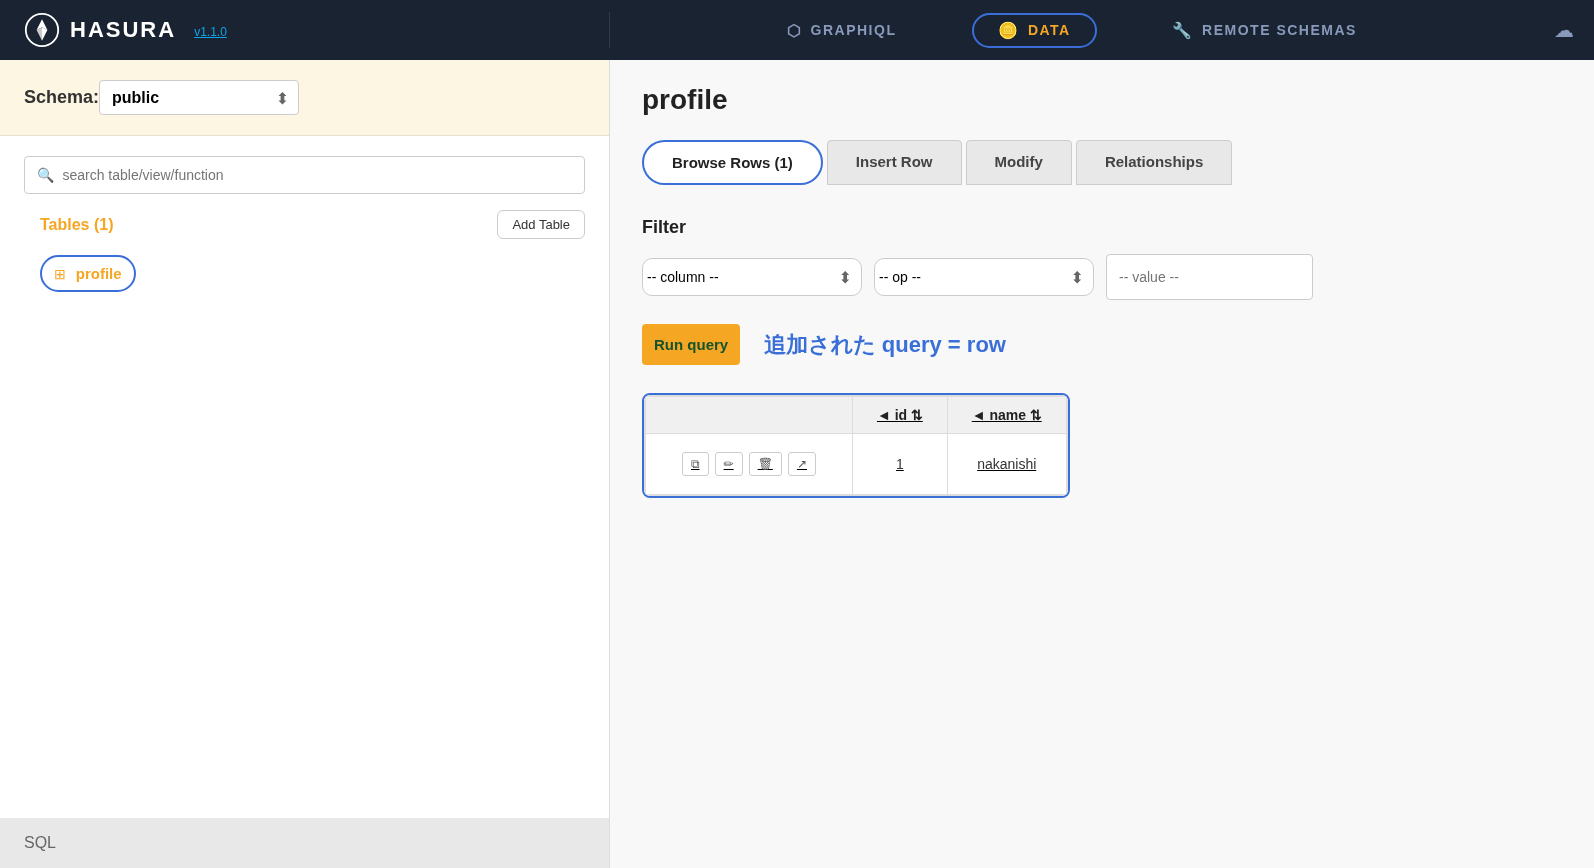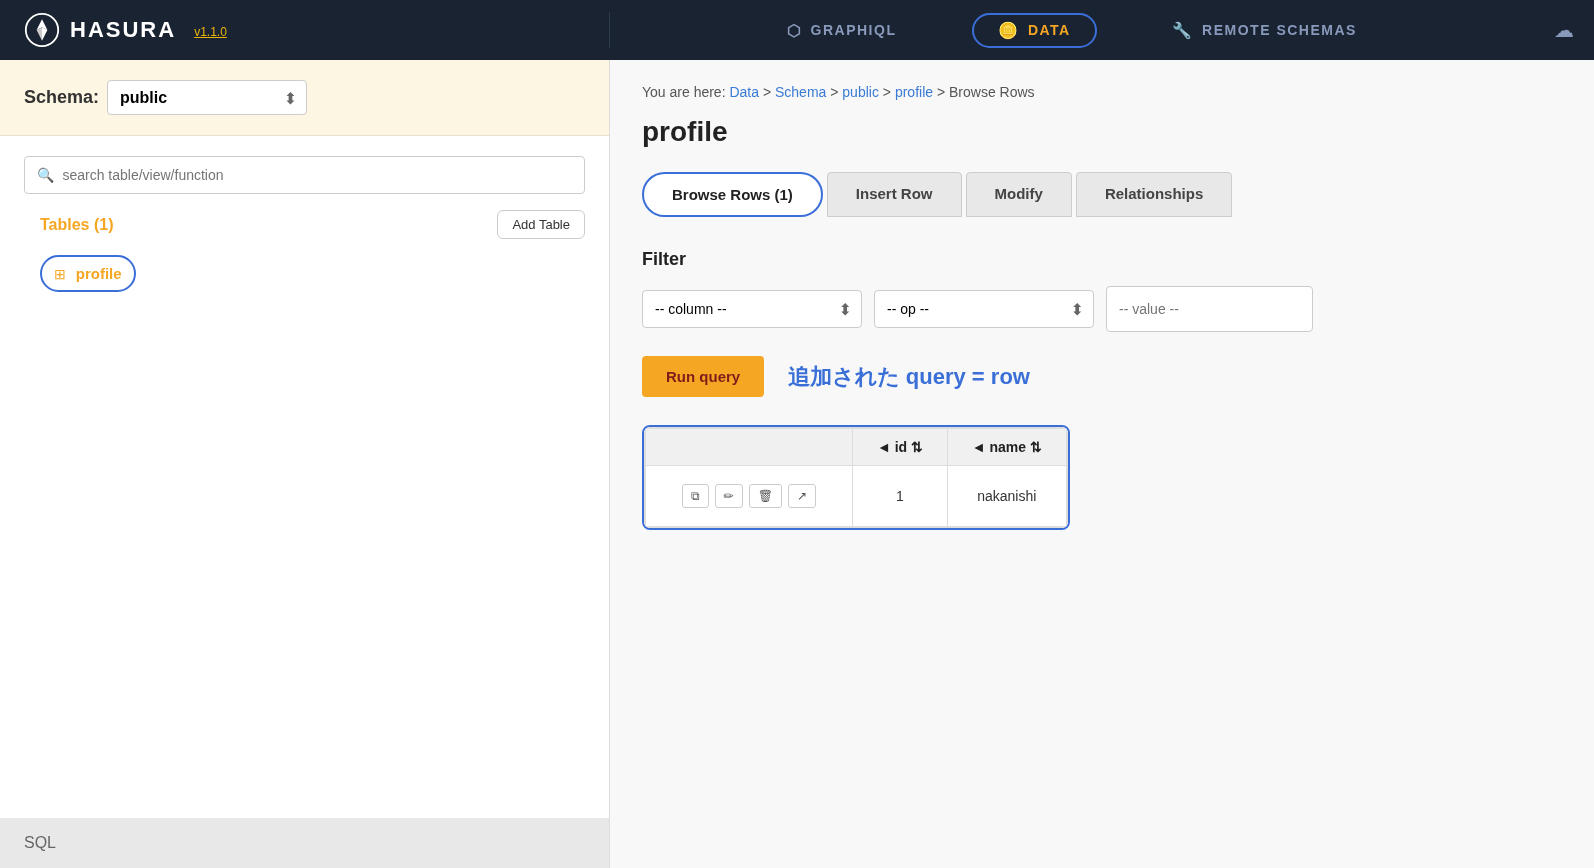--- a/index.html
+++ b/index.html
@@ -29,21 +29,21 @@
       width: 36px;
       height: 36px;
     }
     .nav-logo-text {
       color: white;
       font-size: 22px;
       font-weight: 700;
       letter-spacing: 2px;
     }
     .nav-version {
-      color: #eab308;
+      color: #0ea5e9;
       font-size: 12px;
       margin-left: 8px;
       margin-top: 4px;
       text-decoration: underline;
     }
     .nav-tabs {
       flex: 1;
       display: flex;
       align-items: center;
       justify-content: center;
@@ -86,21 +86,21 @@
       display: flex;
       flex-direction: column;
       border-right: 1px solid #ddd;
       flex-shrink: 0;
     }
     .schema-section {
       background: #fdf6e3;
       padding: 20px 24px;
       display: flex;
       align-items: center;
-      gap: 8px;
+      gap: 0;
       border-bottom: 1px solid #e8e0c8;
     }
     .schema-label {
       font-size: 18px;
       font-weight: 700;
       color: #333;
     }
     .schema-select {
       border: 1px solid #ccc;
       border-radius: 4px;
@@ -258,22 +258,22 @@
       margin-bottom: 16px;
     }
     .filter-row {
       display: flex;
       align-items: center;
       gap: 12px;
       margin-bottom: 24px;
     }
     .filter-select {
       border: 1px solid #ccc;
-      border-radius: 4px;
-      padding: 10px 32px 10px 12px;
+      border-radius: 10px;
+      padding: 10px 32px 10px 4px;
       font-size: 14px;
       background: white;
       min-width: 220px;
       appearance: none;
       -webkit-appearance: none;
       cursor: pointer;
     }
     .filter-select-wrapper {
       position: relative;
     }
@@ -297,41 +297,42 @@
 
     
     .run-query-row {
       display: flex;
       align-items: center;
       gap: 24px;
       margin-bottom: 28px;
     }
     .run-query-btn {
       background: #f5a623;
-      color: #7f1d1d;
+      color: #14532d;
       border: none;
-      padding: 12px 24px;
+      padding: 12px 12px;
       font-size: 15px;
       font-weight: 700;
       border-radius: 4px;
       cursor: pointer;
     }
     .added-item-text {
       font-size: 22px;
       font-weight: 700;
       color: #3a6fd8;
     }
 
     
     .data-table {
       background: white;
       border: 1px solid #ddd;
       border-radius: 4px;
       overflow: hidden;
       width: fit-content;
+      text-decoration: underline;
     }
     .data-table table {
       border-collapse: collapse;
     }
     .data-table th {
       background: #f0f0f0;
       padding: 10px 24px;
       font-size: 14px;
       font-weight: 700;
       color: #222;
@@ -433,32 +434,20 @@
         <span class="table-item-name">profile</span>
       </div>
     </div>
 
     <div class="sql-section">
       <span class="sql-label">SQL</span>
     </div>
   </aside>
 
   <main class="content-area">
-    <div class="breadcrumb">
-      <span>You are here: </span>
-      <a href="#">Data</a>
-      <span> &gt; </span>
-      <a href="#">Schema</a>
-      <span> &gt; </span>
-      <a href="#">public</a>
-      <span> &gt; </span>
-      <a href="#">profile</a>
-      <span> &gt; </span>
-      <span>Browse Rows</span>
-    </div>
 
     <h1 class="page-title">profile</h1>
 
     <div class="tabs">
       <div class="tab active">
         <span>Browse Rows (1)</span>
       </div>
       <div class="tab">
         <span>Insert Row</span>
       </div>

